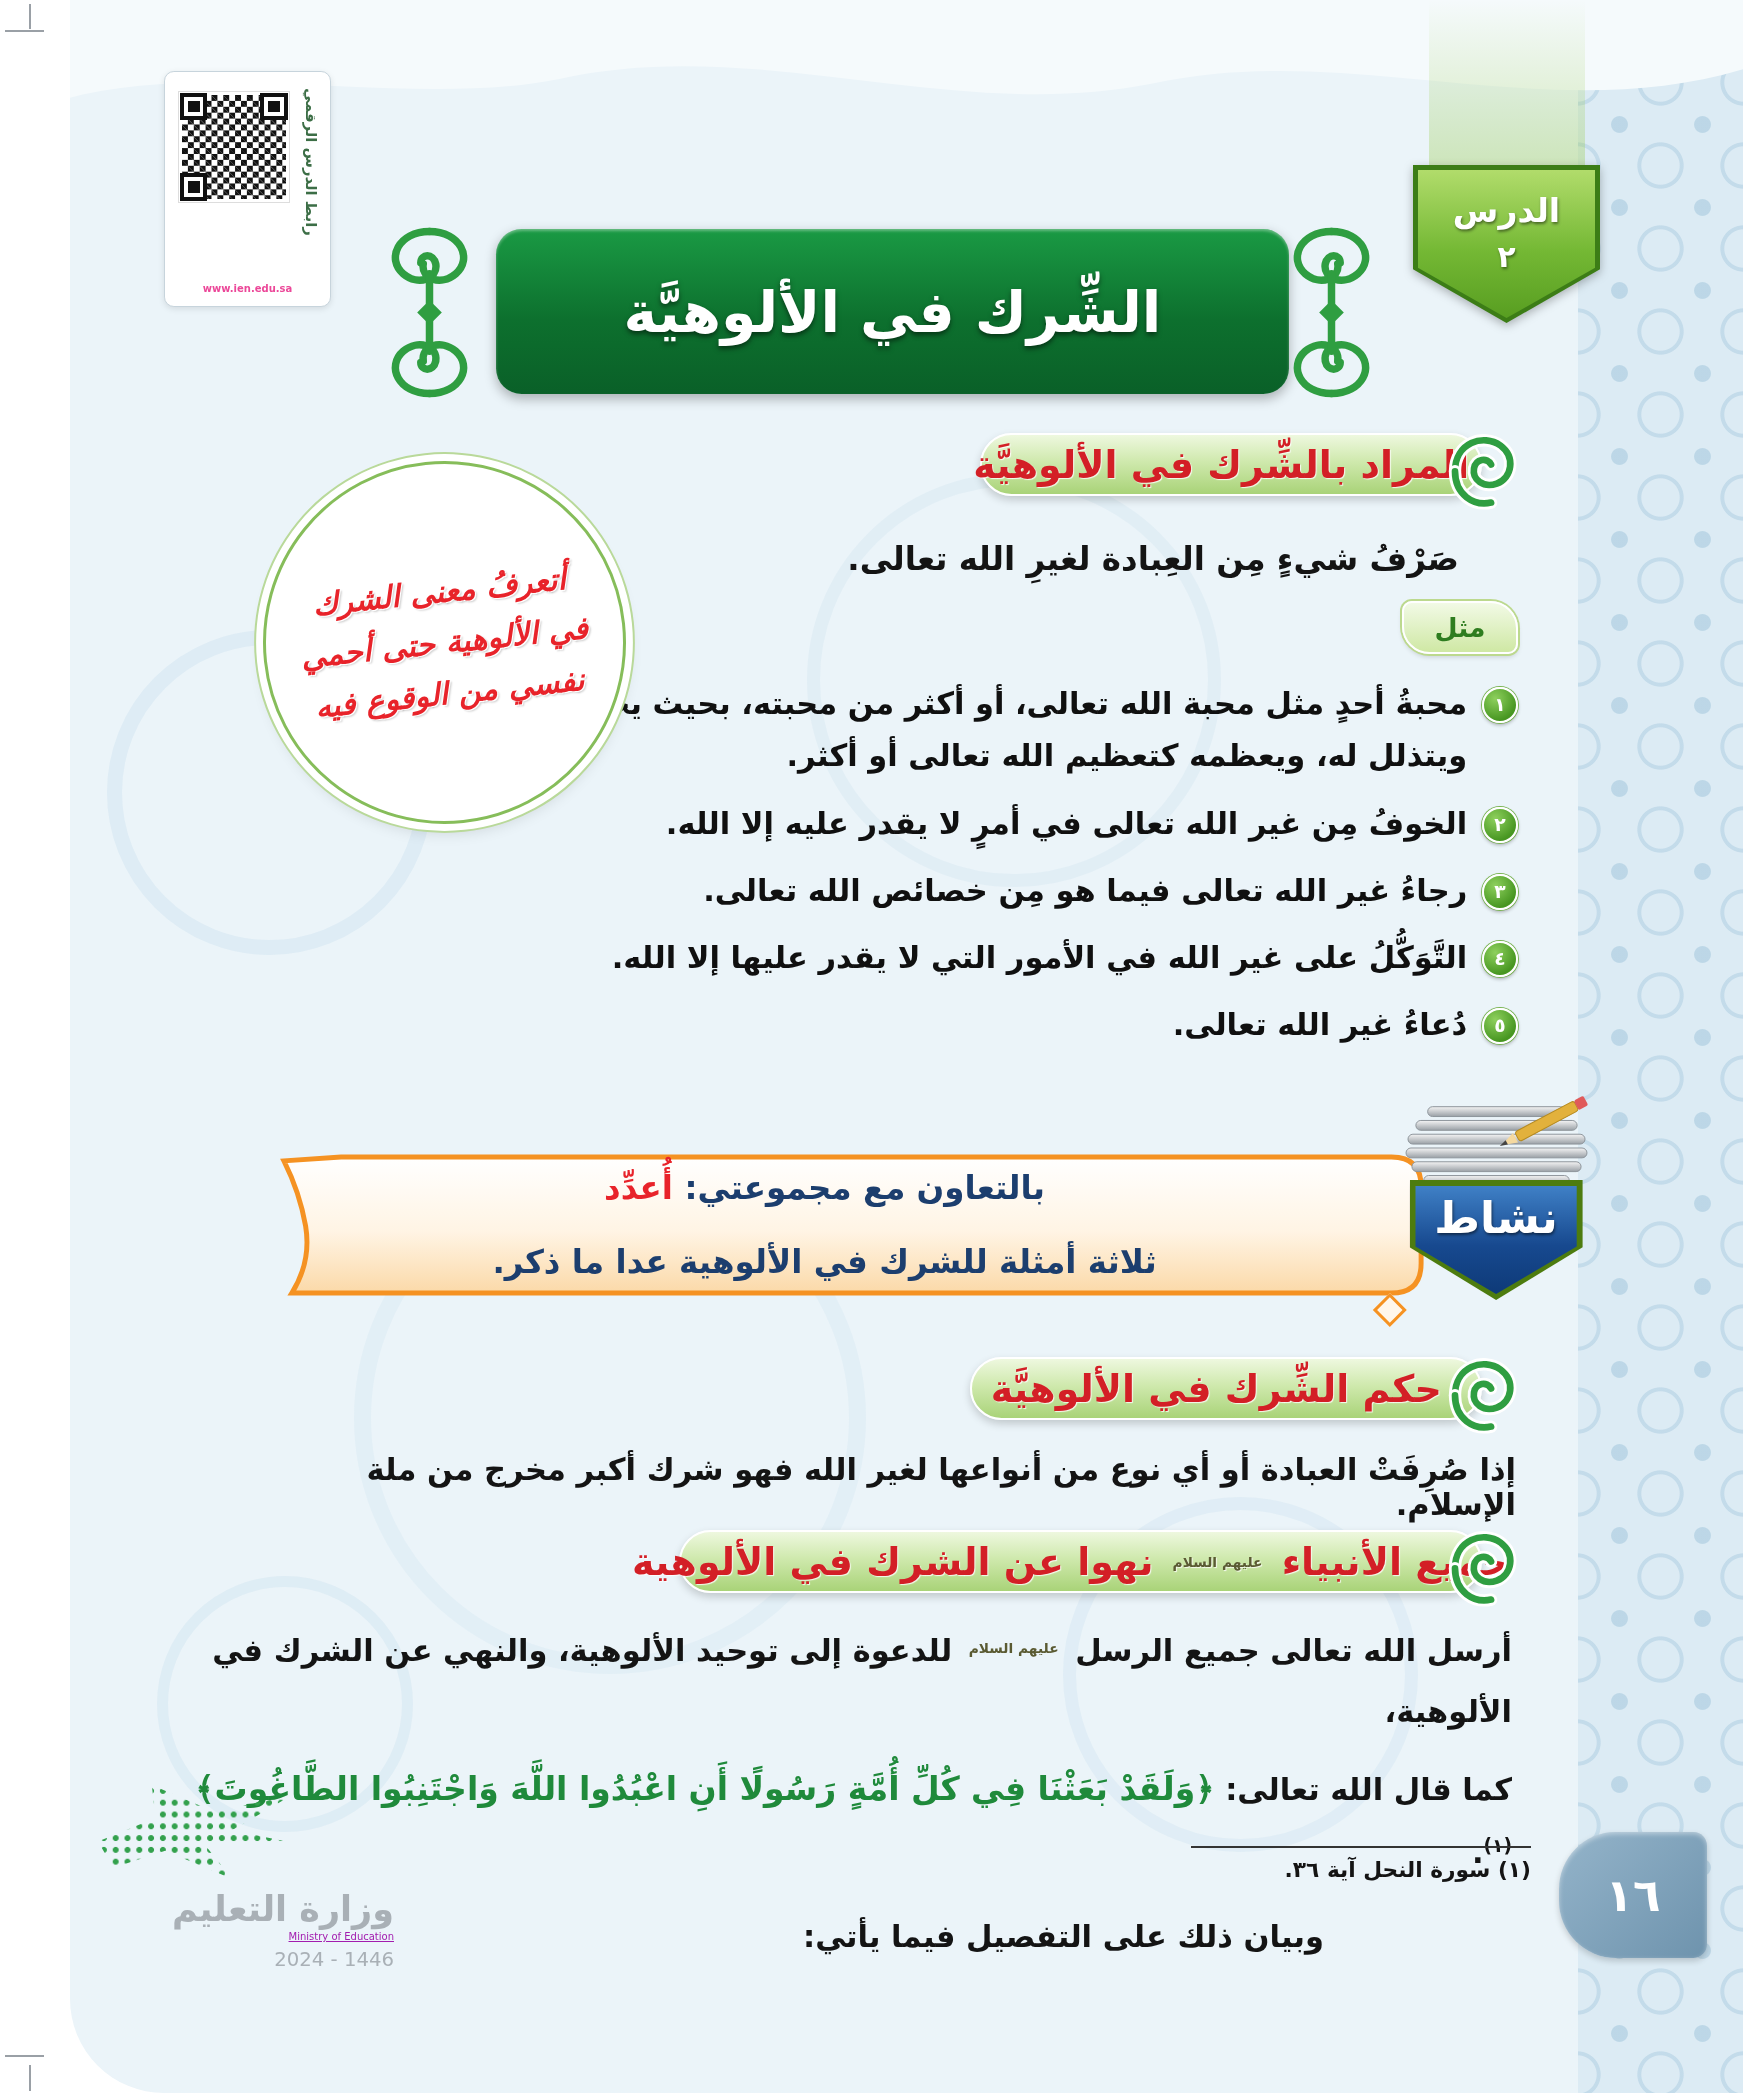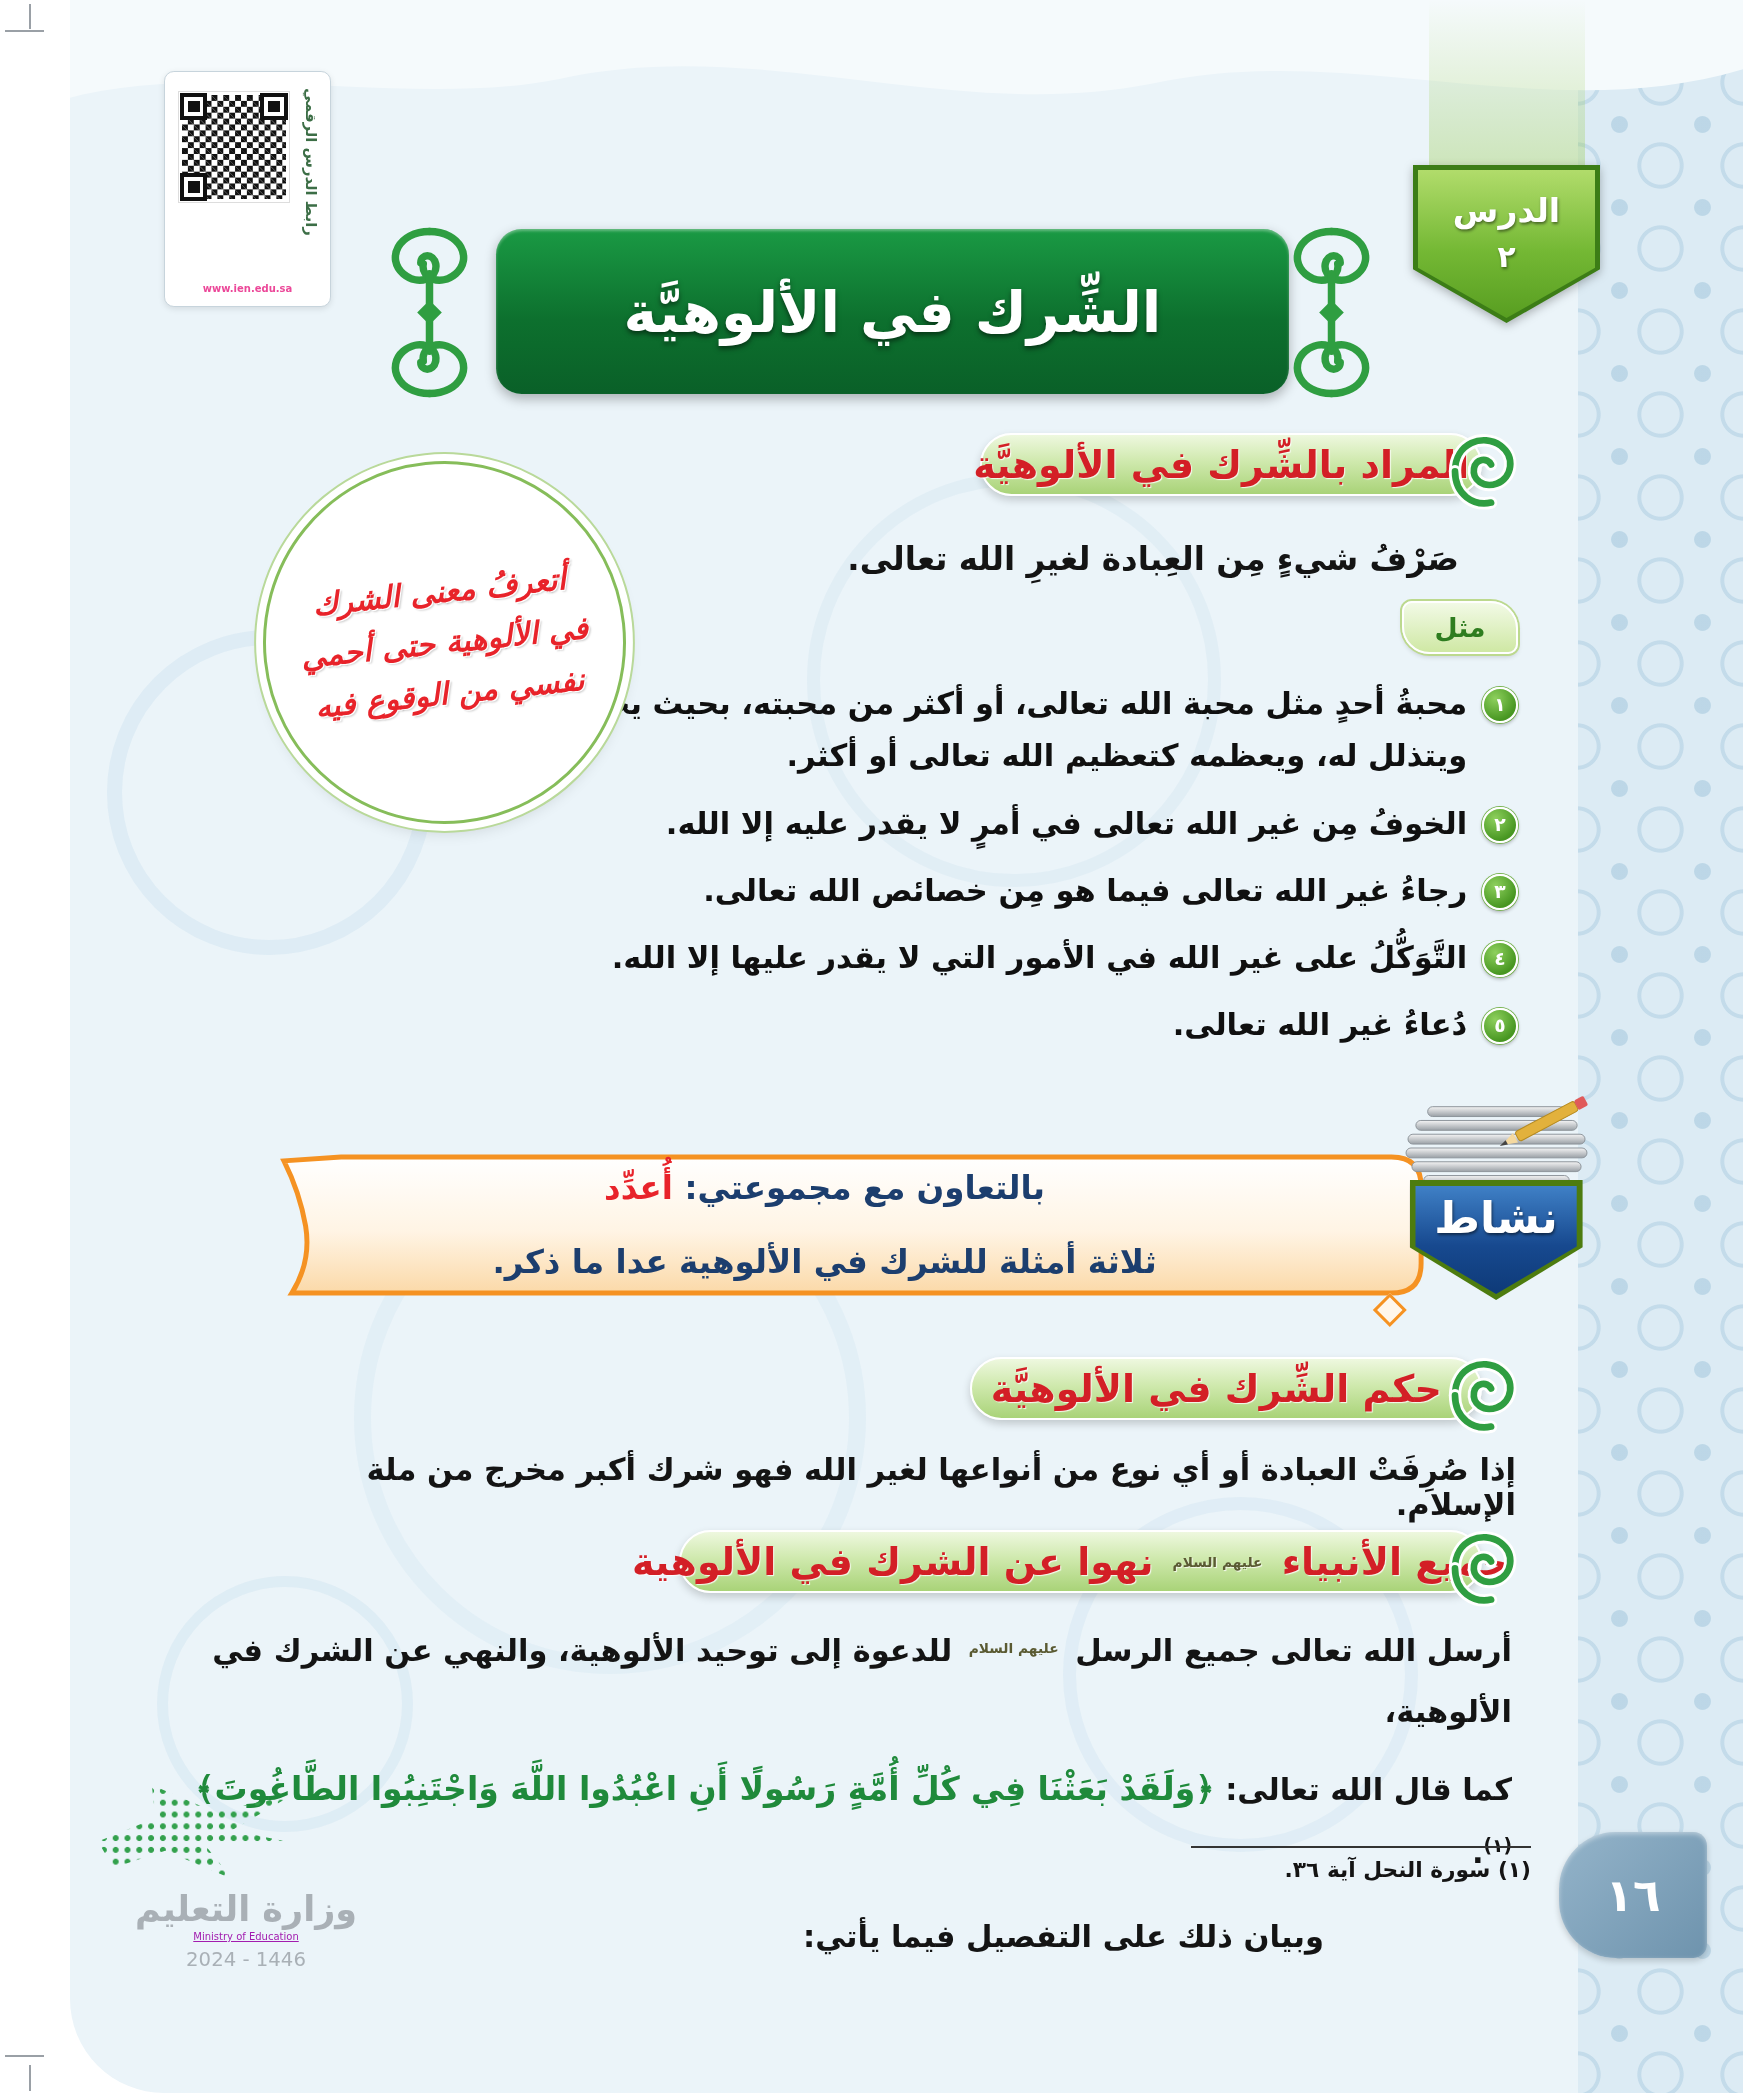--- a/index.html
+++ b/index.html
@@ -127,21 +127,21 @@
   .footnote { position:absolute; right:212px; top:1846px; width:340px; z-index:3; border-top:2px solid #333;
     padding-top:9px; text-align:right; font-size:21.7px; font-weight:bold; color:#141414; }
 
   .page-num { position:absolute; left:1560px; top:1832px; width:148px; height:126px; z-index:4;
     background:linear-gradient(135deg,#94b4ca,#6e93ad); border-radius:57px 13.8px 13.8px 57px;
     box-shadow:inset 0 2px 4.9px rgba(255,255,255,.45), 0 3px 5.9px rgba(0,0,0,.18);
     display:flex; align-items:center; justify-content:center; }
   .page-num span { color:#ffffff; font-size:45px; font-weight:bold; }
 
   
-  .moe { position:absolute; left:99px; top:1785px; width:296px; z-index:6; direction:ltr; text-align:center; }
+  .moe { position:absolute; left:99px; top:1785px; width:296px; z-index:6; direction:ltr; text-align:right; }
   .moe-dots { width:192px; height:94px; margin-bottom:9.9px;
     background:radial-gradient(circle, #33a14d 2.6px, rgba(51,161,77,0) 3.3px); background-size:11.8px 11.8px;
     clip-path:polygon(0% 60%, 30% 35%, 28% 0%, 60% 28%, 100% 12%, 70% 48%, 98% 60%, 55% 62%, 70% 100%, 35% 70%, 8% 88%); }
   .moe-ar { font-size:35px; font-weight:bold; color:#a9b0b6; }
   .moe-en { font-size:10px; color:#a21caf; margin-top:2px;text-decoration:underline; }
   .moe-yr { font-size:19.7px; color:#a9b0b6; margin-top:5.9px; }
 </style>
 </head>
 <body>
 

